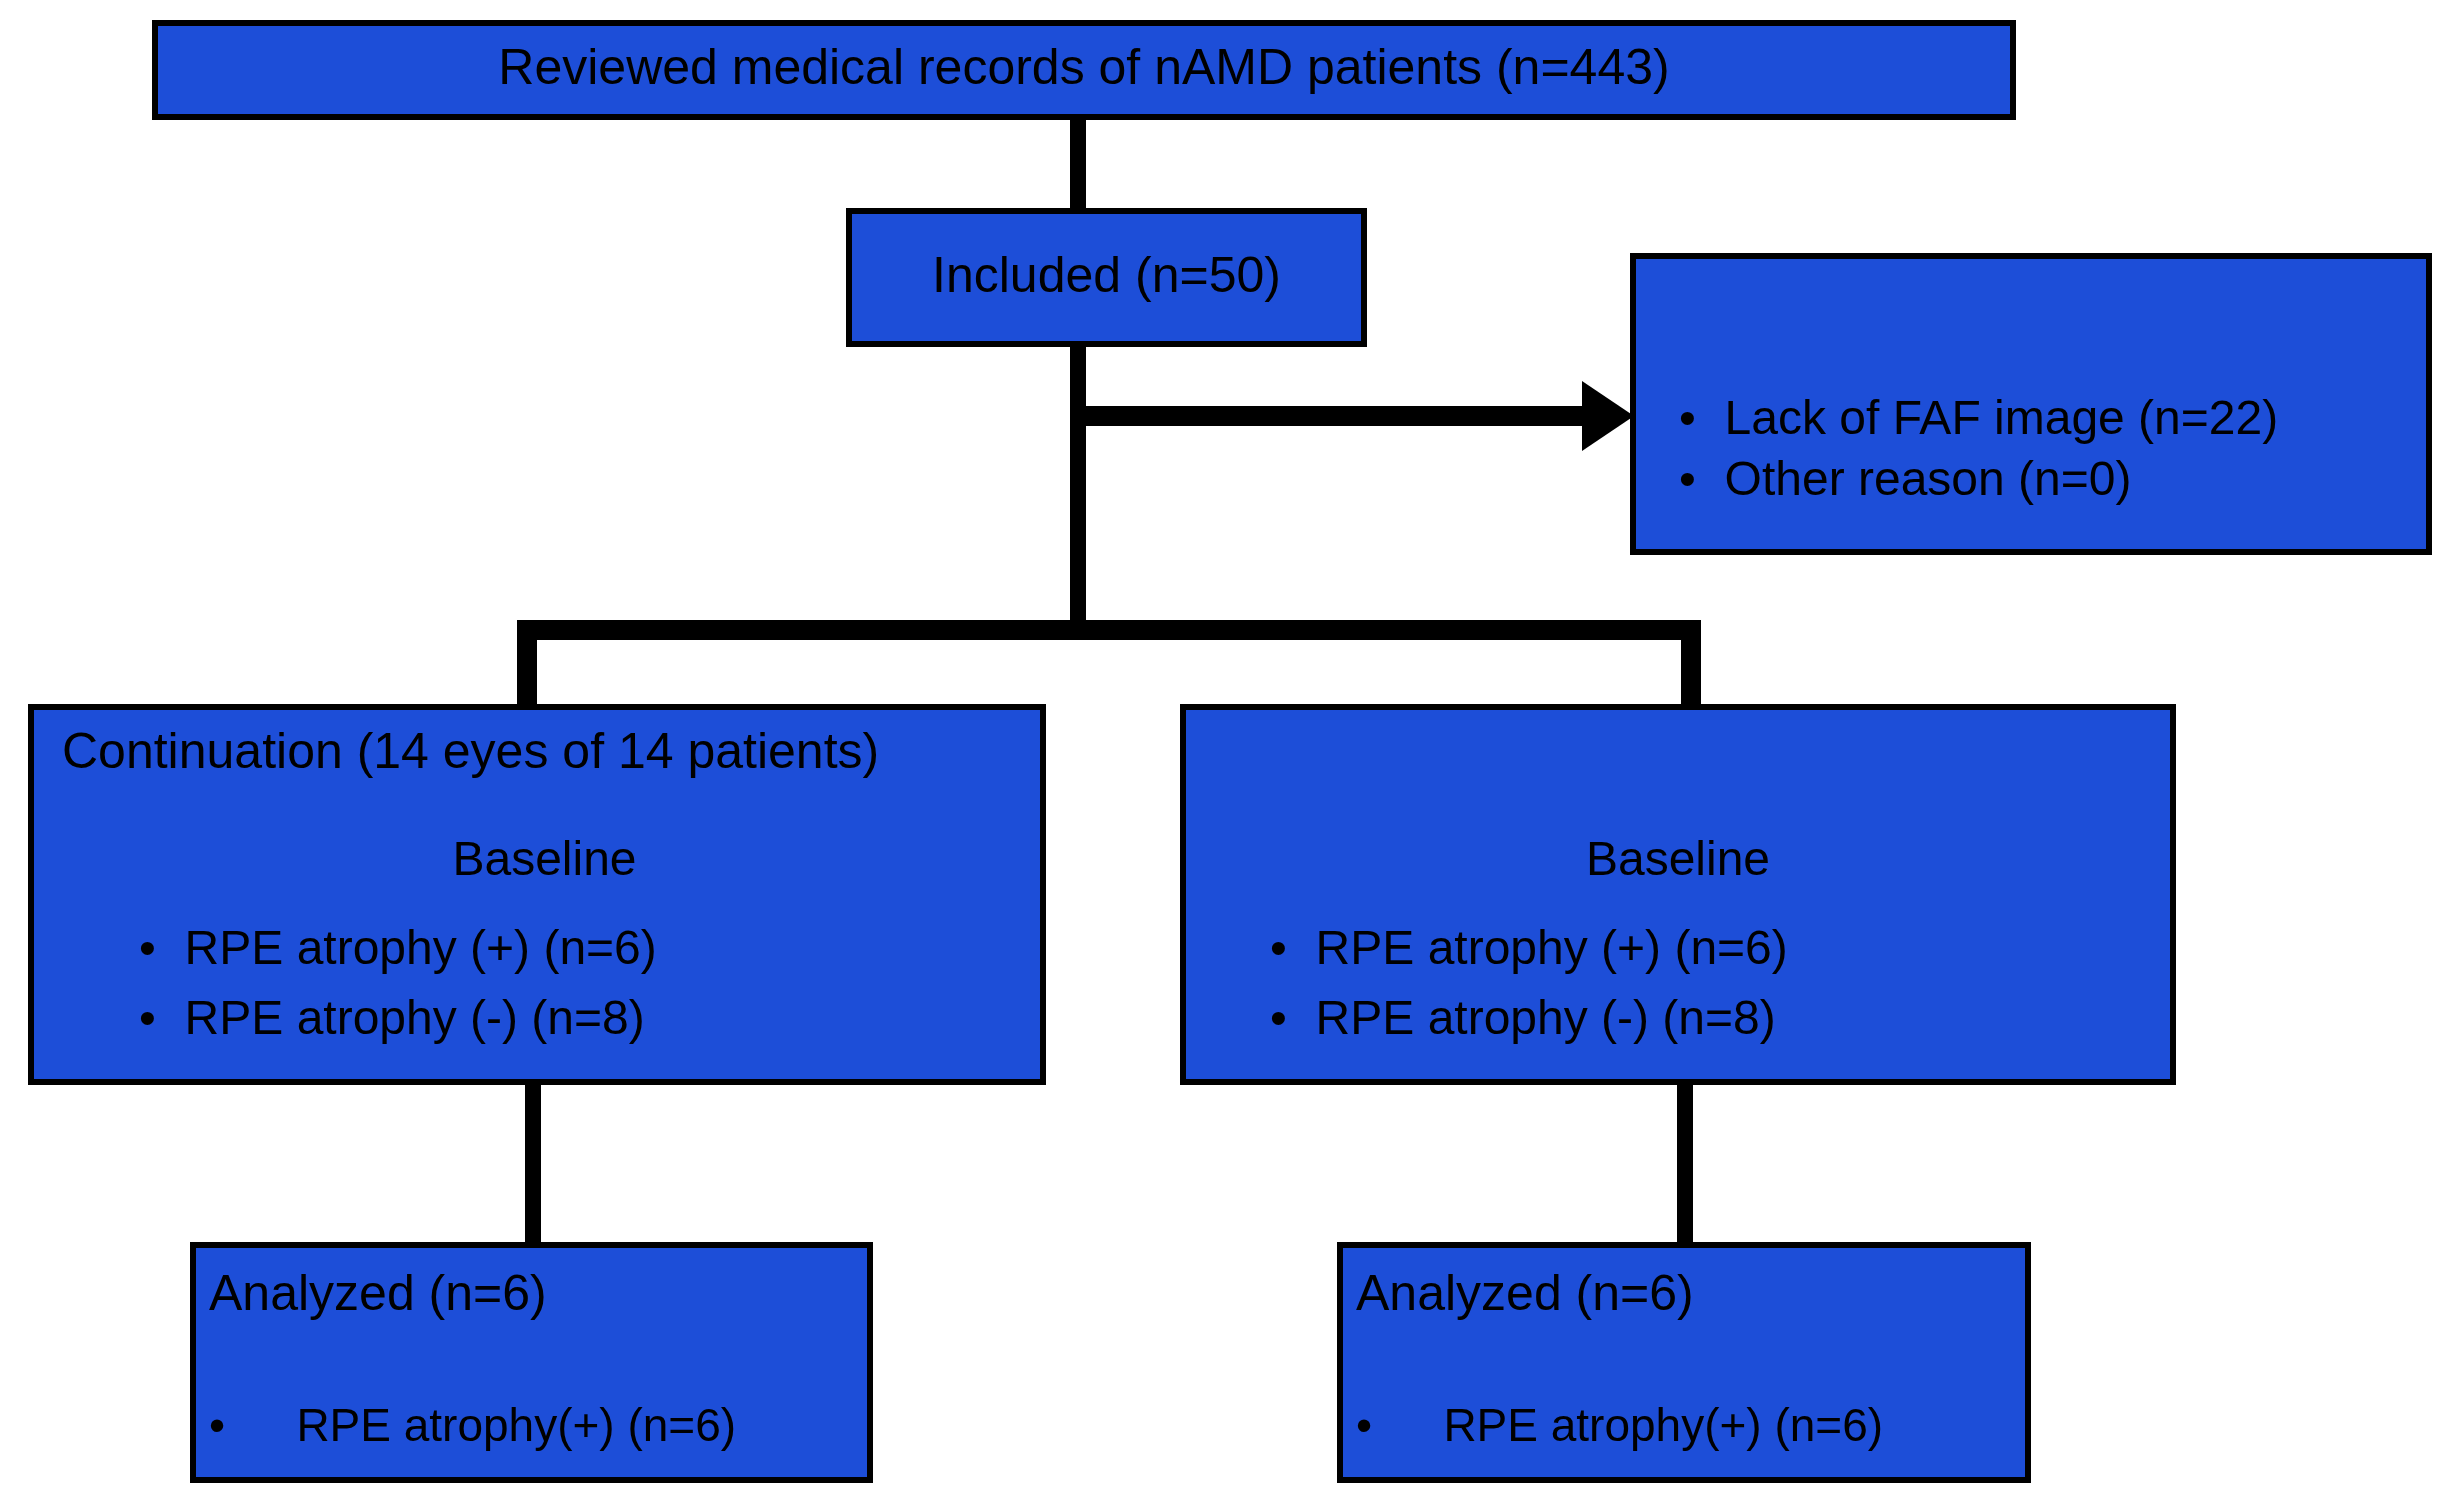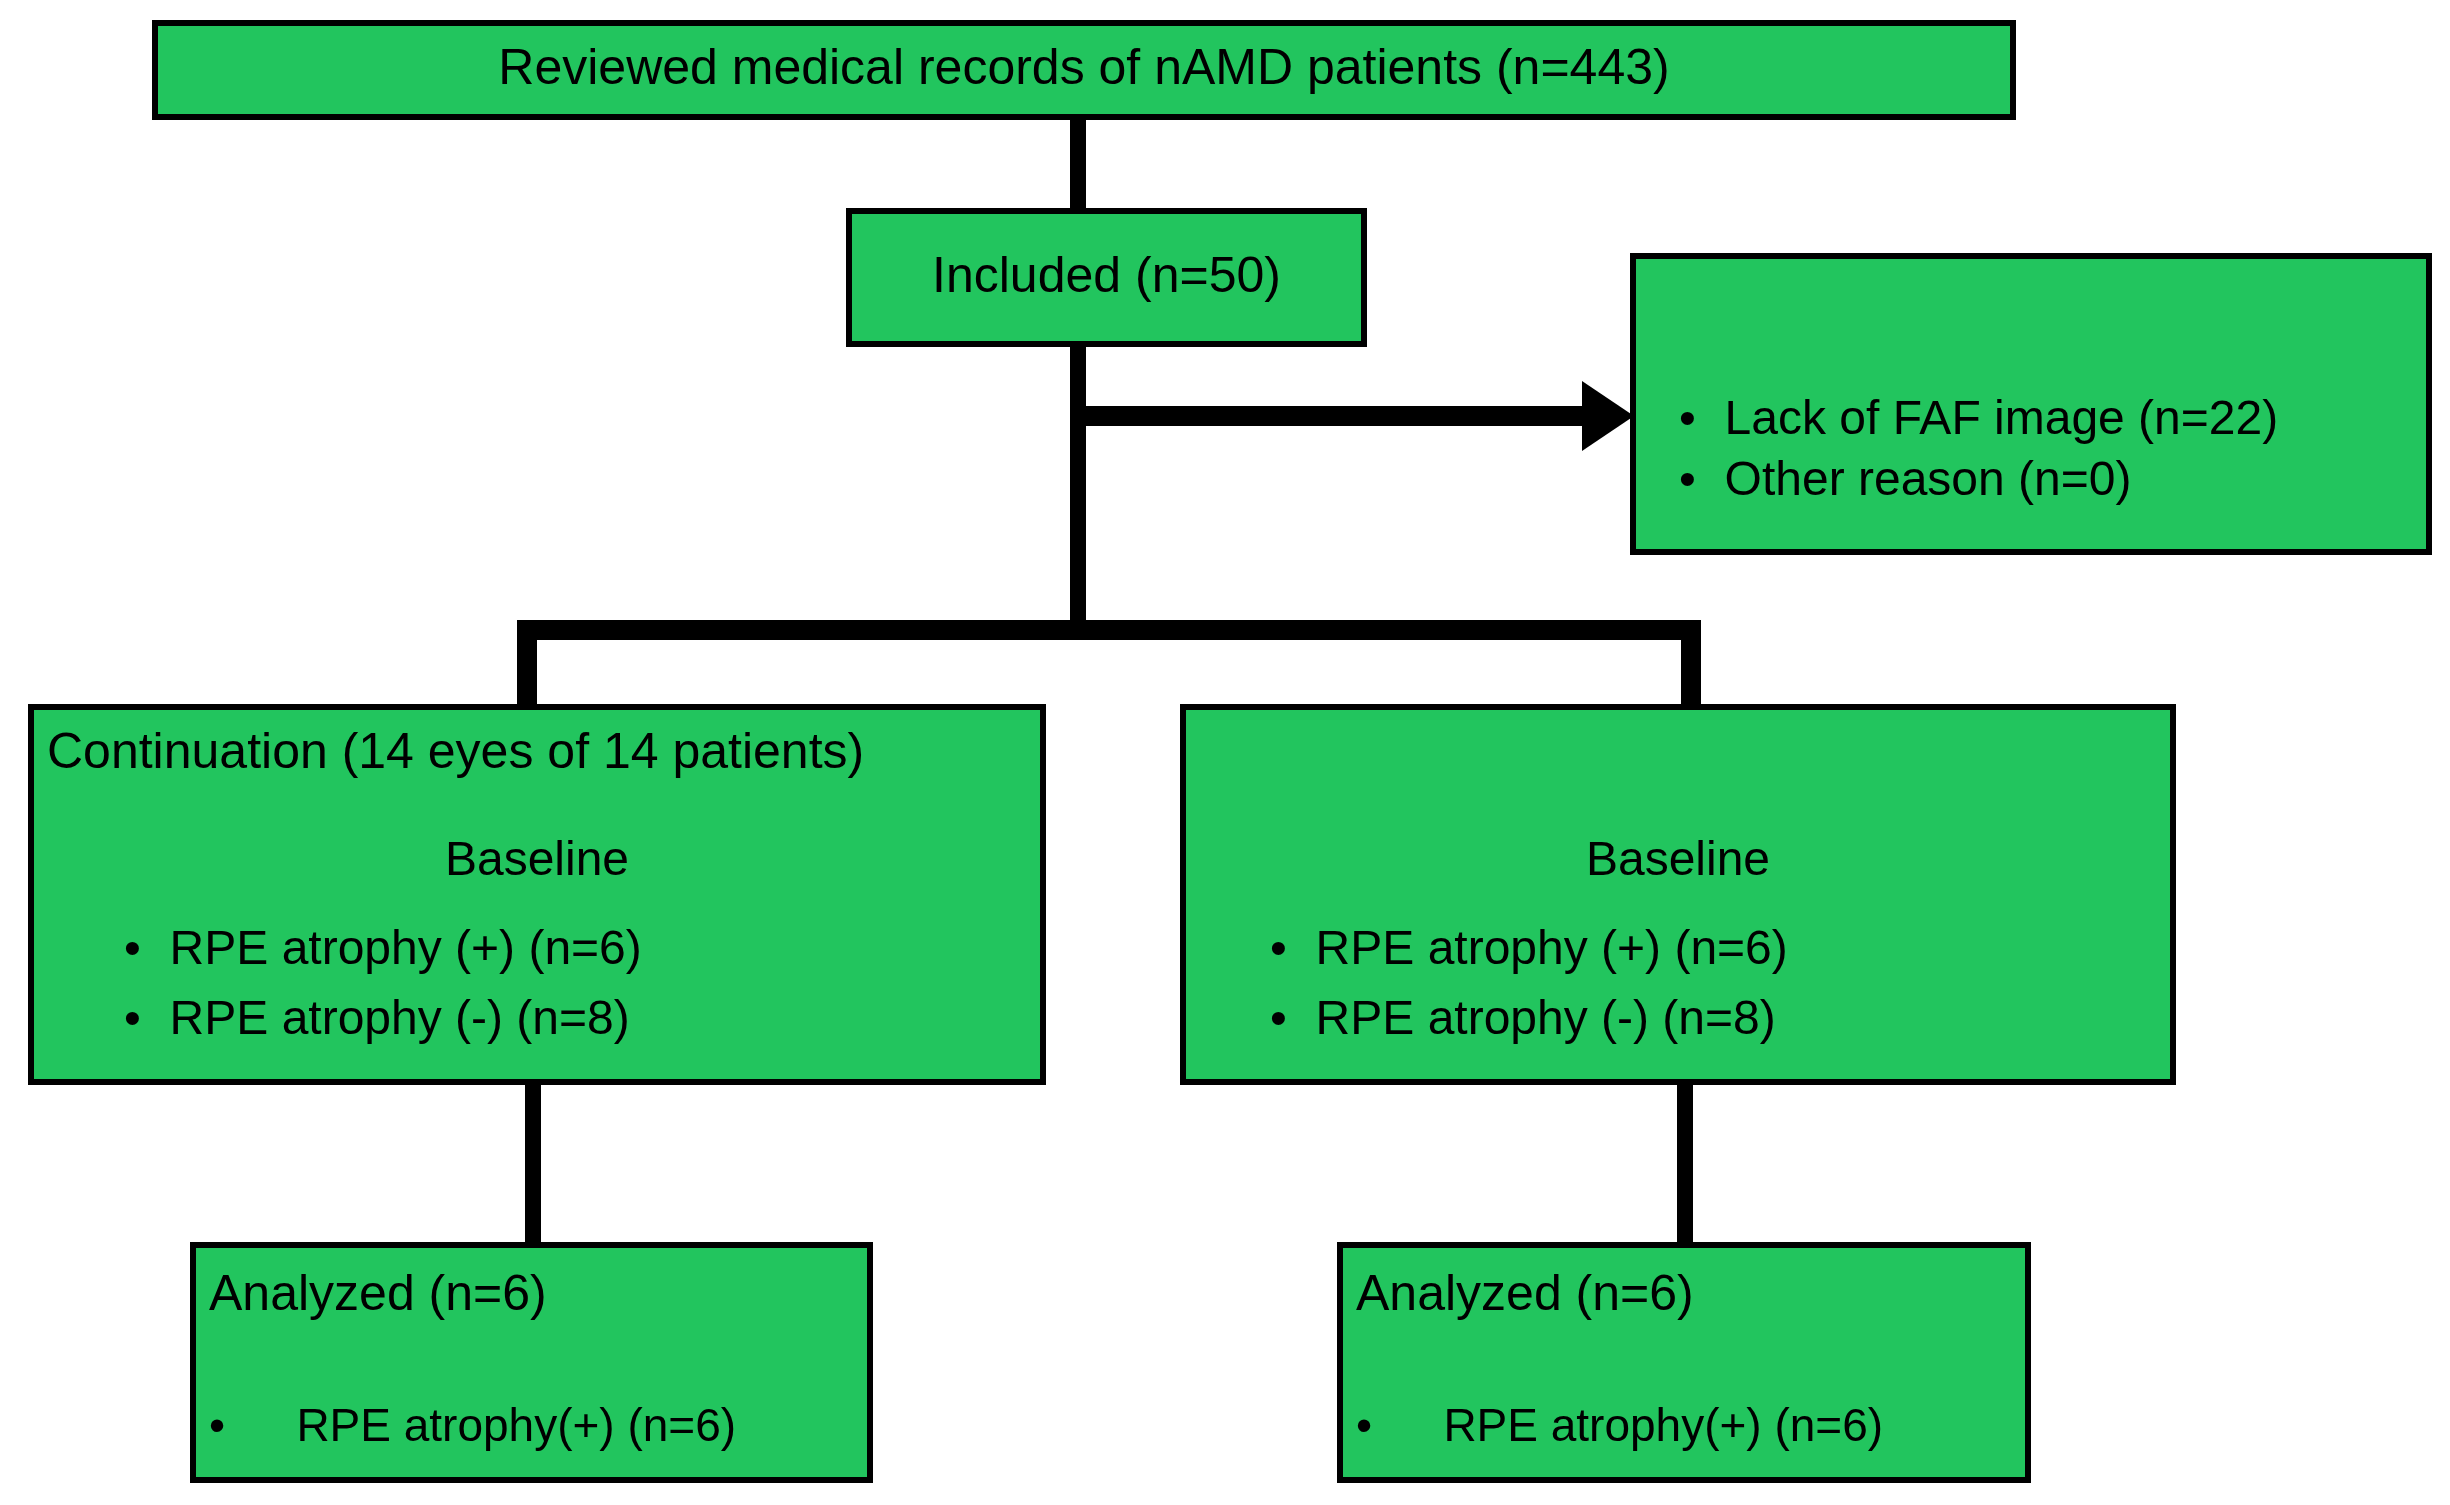--- a/index.html
+++ b/index.html
@@ -15,21 +15,21 @@
   #canvas {
     position: relative;
     width: 2450px;
     height: 1506px;
     background: #ffffff;
     overflow: hidden;
   }
   .box {
     position: absolute;
     box-sizing: border-box;
-    background: #22c55e;
+    background: #1d4ed8;
     border: 6.5px solid #000000;
     z-index: 3;
   }
   .box-inner {
     position: relative;
     width: 100%;
     height: 100%;
   }
   .line-v {
     position: absolute;
@@ -76,21 +76,21 @@
   }
   .bullet-text {
     display: inline-block;
     margin-top: 20px;
   }
 
   
   #box-reviewed { left: 152px;  top: 20.4px;   width: 1864px; height: 100px; }
   #box-included { left: 846px;  top: 208px;  width: 521px;  height: 139px; }
   #box-excluded { left: 1630px; top: 253px;  width: 802px;  height: 302px; }
-  #box-continuation { left: 28px;   top: 704px;  width: 1018px; height: 381px; }
+  #box-continuation { left: 28px;   top: 704px;  width: 1018px; height: 381px; padding-left: 15px; }
   #box-suspension   { left: 1180px; top: 704px;  width: 996px; height: 381px; }
   #box-analyzed-left  { left: 190px;  top: 1242px; width: 683px; height: 241px; }
   #box-analyzed-right { left: 1337px; top: 1242px; width: 694px; height: 241px; }
 
   
   #trunk-top    { left: 1070px; top: 110px;  width: 16px; height: 108px; }
   #trunk-mid    { left: 1070px; top: 340px;  width: 16px; height: 297px; }
   #arrow-line   { left: 1070px; top: 406px;  width: 520px; height: 20.4px; }
   #arrow-tip    { left: 1582px; top: 381px; }
   #tbar         { left: 517px;  top: 620px;  width: 1184px; height: 20.4px; }

